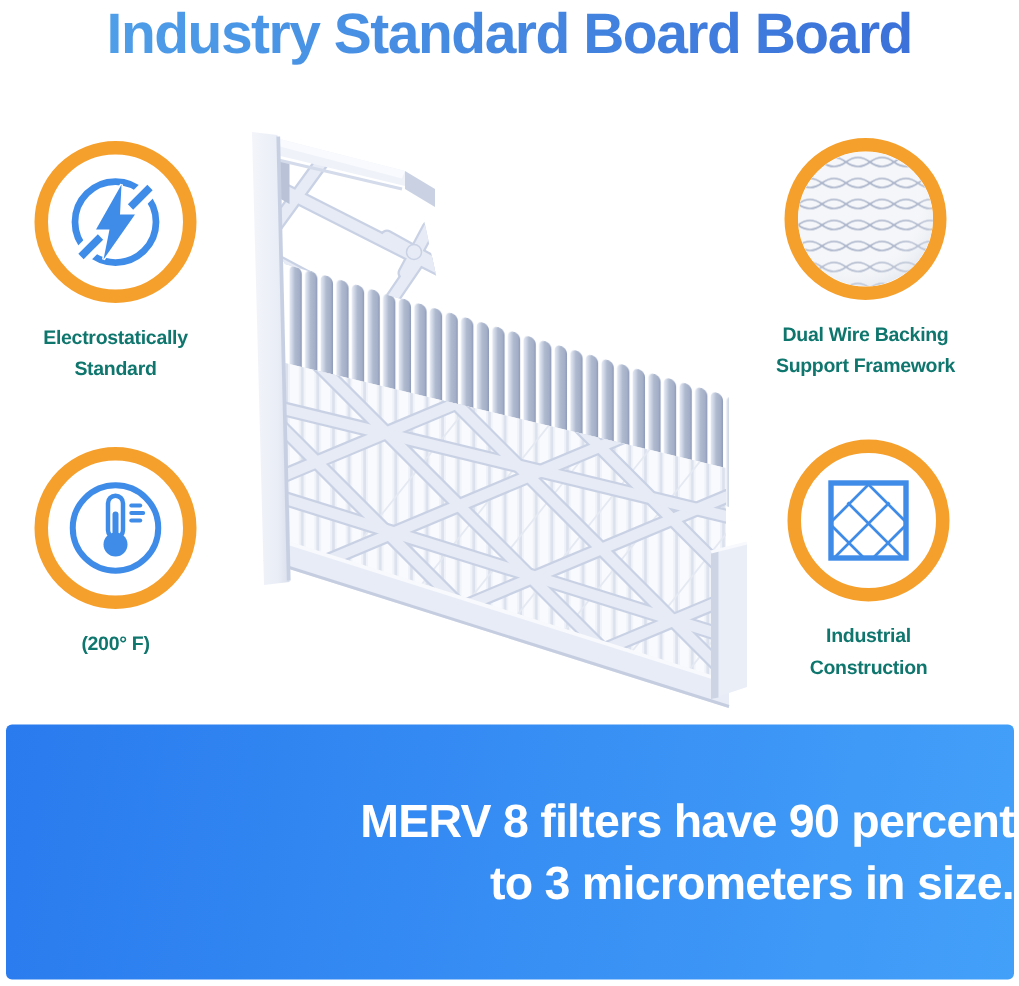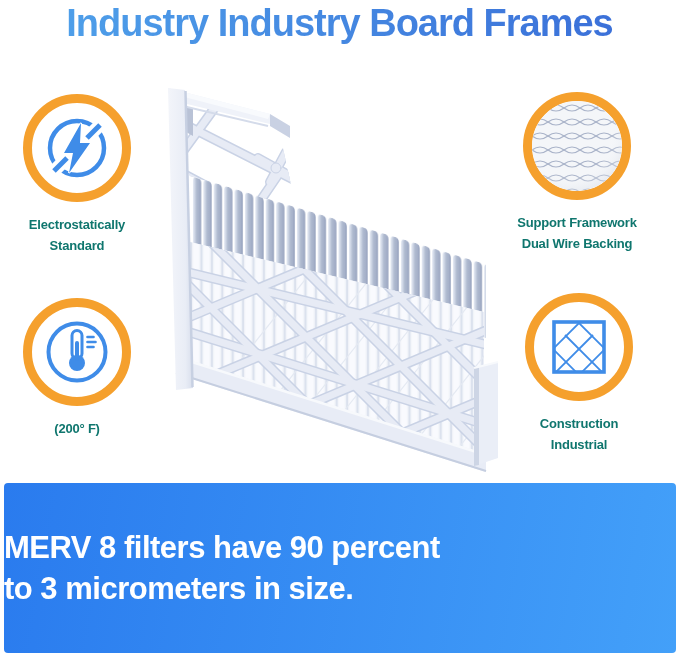--- a/index.html
+++ b/index.html
@@ -28,33 +28,33 @@
   }
   .label{
     margin-top:12px;text-align:center;color:#0f766e;
     font-size:13px;font-weight:700;line-height:21px;letter-spacing:-0.2px;
   }
   
   .banner{
     position:absolute;left:4px;right:3px;top:483px;bottom:4px;
     background:linear-gradient(100deg,#2A7BEE 0%,#43A0F9 100%);
     border-radius:4px;display:flex;flex-direction:column;
-    align-items:flex-start;justify-content:center;
+    align-items:flex-end;justify-content:center;
   }
   .banner-line{
     color:#ffffff;font-size:31px;font-weight:700;letter-spacing:-0.5px;
     line-height:41px;text-align:center;
   }
   
   .filter-wrap{position:absolute;left:156px;top:76px;width:350px;height:410px;}
 </style>
 </head>
 <body>
 
-<div class="title">Industry Industry Board Frames</div>
+<div class="title">Industry Standard Board Board</div>
 
 <div class="filter-wrap">
   <svg width="350" height="410" viewBox="0 0 350 410">
     <defs>
       <linearGradient id="slatgrad" x1="0" y1="0" x2="1" y2="0">
         <stop offset="0" stop-color="#E4E9F3"></stop>
         <stop offset="0.2" stop-color="#CFD7E6"></stop>
         <stop offset="0.45" stop-color="#AFBACF"></stop>
         <stop offset="0.8" stop-color="#A4AFC8"></stop>
         <stop offset="1" stop-color="#8E9BB8"></stop>
@@ -192,22 +192,22 @@
         <radialGradient id="meshshade" cx="0.4" cy="0.35" r="0.75">
           <stop offset="0.6" stop-color="#ffffff" stop-opacity="0"></stop>
           <stop offset="1" stop-color="#C9D0DE" stop-opacity="0.55"></stop>
         </radialGradient>
       </defs>
       <circle cx="45" cy="45" r="45" fill="url(#mesh)"></circle>
       <circle cx="45" cy="45" r="45" fill="url(#meshshade)"></circle>
     </svg>
   </div>
   <div class="label">
+    <div>Dual Wire Backing</div>
     <div>Support Framework</div>
-    <div>Dual Wire Backing</div>
   </div>
 </div>
 
 <div class="feature f3">
   <div class="ring">
     <svg width="66" height="66" viewBox="0 0 66 66">
       <circle cx="33" cy="33" r="28.5" fill="none" stroke="#3F8CE8" stroke-width="4"></circle>
       <rect x="28" y="11.5" width="10" height="28" rx="5" fill="#ffffff" stroke="#3F8CE8" stroke-width="3"></rect>
       <circle cx="33" cy="44" r="8" fill="#3F8CE8"></circle>
       <line x1="33" y1="24" x2="33" y2="40" stroke="#3F8CE8" stroke-width="4" stroke-linecap="round"></line>
@@ -243,21 +243,21 @@
         <line x1="28" y1="4" x2="91" y2="67"></line>
         <line x1="15" y1="17" x2="78" y2="80"></line>
         <line x1="2" y1="30" x2="65" y2="93"></line>
         <line x1="-11" y1="43" x2="52" y2="106"></line>
         <line x1="-24" y1="56" x2="39" y2="119"></line>
       </g>
       <rect x="4" y="4" width="50" height="50" fill="none" stroke="#3F8CE8" stroke-width="3.6"></rect>
     </svg>
   </div>
   <div class="label">
+    <div>Industrial</div>
     <div>Construction</div>
-    <div>Industrial</div>
   </div>
 </div>
 
 <div class="banner">
   <div class="banner-line">MERV 8 filters have 90 percent</div>
   <div class="banner-line">to 3 micrometers in size.</div>
 </div>
 
 </body></html>

